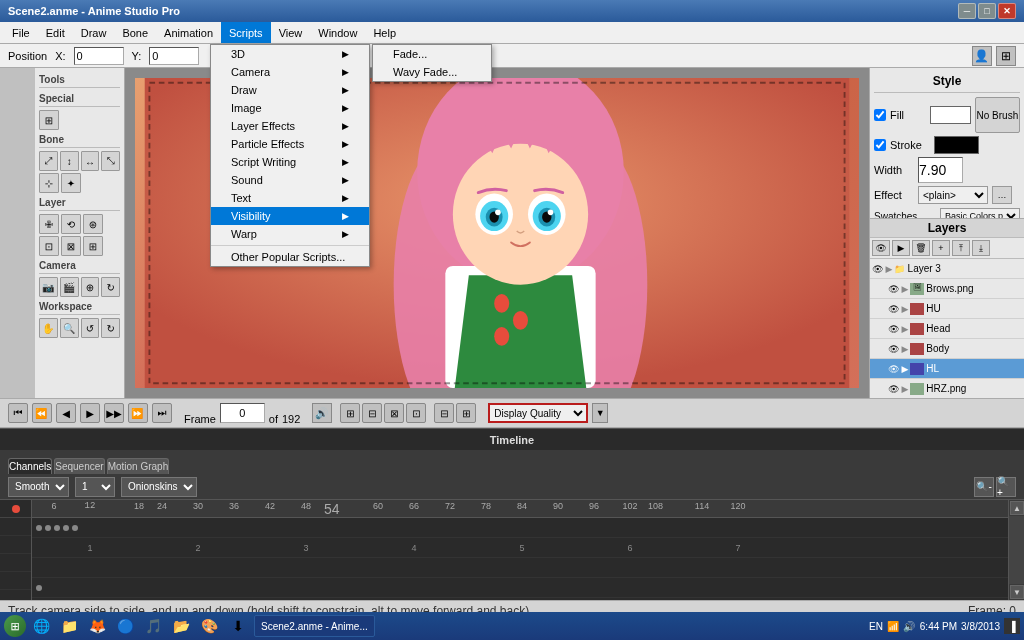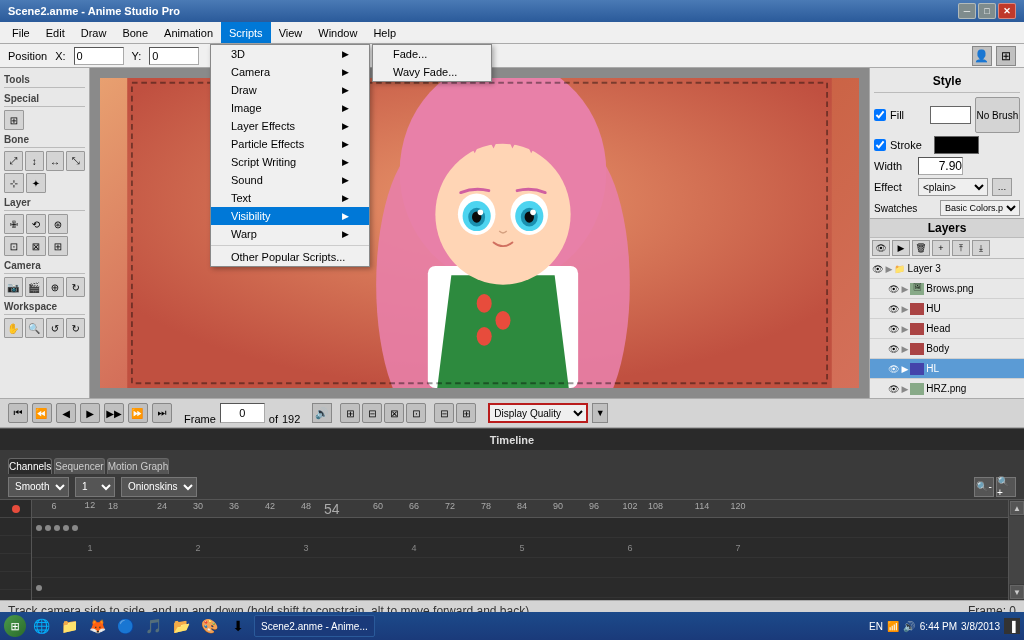--- a/index.html
+++ b/index.html
@@ -142,24 +142,24 @@
     .no-brush-btn {
       width: 50px; height: 36px;
       background: #d4d4d4;
       border: 1px solid #999;
       display: flex; align-items: center; justify-content: center;
       font-size: 10px; cursor: pointer;
       text-align: center;
       border-radius: 2px;
     }
     .width-input {
-      width: 45px; height: 18px;
+      width: 45px; height: 26px;
       border: 1px inset #aaa;
-      font-size: 12px;
-      text-align: right;
+      font-size: 14px;
+      text-align: left;
     }
     .effect-select {
       width: 70px; height: 18px;
       font-size: 10px;
       border: 1px solid #999;
     }
     .swatches-label {
       display: flex; align-items: center; justify-content: space-between;
       font-size: 10px; margin: 4px 0 2px;
     }
@@ -422,21 +422,21 @@
   <input class="pos-input" type="text" value="0" style="">
   <span>Y:</span>
   <input class="pos-input" type="text" value="0" style="">
 
   <div style="margin-left: auto; display: flex; gap: 4px;">
     <div style="width: 20px; height: 20px; background: #c0c0c0; border: 1px solid #888; display: flex; align-items: center; justify-content: center; font-size: 12px;">👤</div>
     <div style="width: 20px; height: 20px; background: #c0c0c0; border: 1px solid #888; display: flex; align-items: center; justify-content: center; font-size: 12px;">⊞</div>
   </div>
 </div>
 
-<div id="main" style="height: 330px;">
+<div id="main" style="height: 330px; padding-left: 35px;">
 
   <div id="tools">
     <div class="tools-section-title">Tools</div>
     <div class="tools-section-title">Special</div>
     <div class="tool-row">
       <div class="tool-btn">⊞</div>
     </div>
     <div class="tools-section-title">Bone</div>
     <div class="tool-row">
       <div class="tool-btn">⤢</div>
@@ -702,21 +702,21 @@
       <div class="track-label"></div>
       <div class="track-label"></div>
     </div>
 
     <div style="flex:1;overflow:hidden;display:flex;flex-direction:column;">
 
       <div style="height:18px;background:#3a3a3a;border-bottom:1px solid #555;display:flex;align-items:center;overflow:hidden;position:relative;">
         <div style="display:flex;width:100%;padding:0 4px;">
           <span style="color:#aaa;font-size:9px;width:36px;text-align:center;">6</span>
           <span style="color:#aaa;font-size:9px;width:36px;text-align:center;font-family:Liberation Mono, monospace;">12</span>
-          <span style="color:#aaa;font-size:9px;width:36px;text-align:left;">18</span>
+          <span style="color:#aaa;font-size:9px;width:36px;text-align:right;">18</span>
           <span style="color:#aaa;font-size:9px;width:36px;text-align:center;">24</span>
           <span style="color:#aaa;font-size:9px;width:36px;text-align:center;">30</span>
           <span style="color:#aaa;font-size:9px;width:36px;text-align:center;">36</span>
           <span style="color:#aaa;font-size:9px;width:36px;text-align:center;">42</span>
           <span style="color:#aaa;font-size:9px;width:36px;text-align:center;">48</span>
           <span style="color:#aaa;font-size:14px;width:36px;text-align:left;">54</span>
           <span style="color:#aaa;font-size:9px;width:36px;text-align:center;">60</span>
           <span style="color:#aaa;font-size:9px;width:36px;text-align:center;">66</span>
           <span style="color:#aaa;font-size:9px;width:36px;text-align:center;">72</span>
           <span style="color:#aaa;font-size:9px;width:36px;text-align:center;">78</span>

